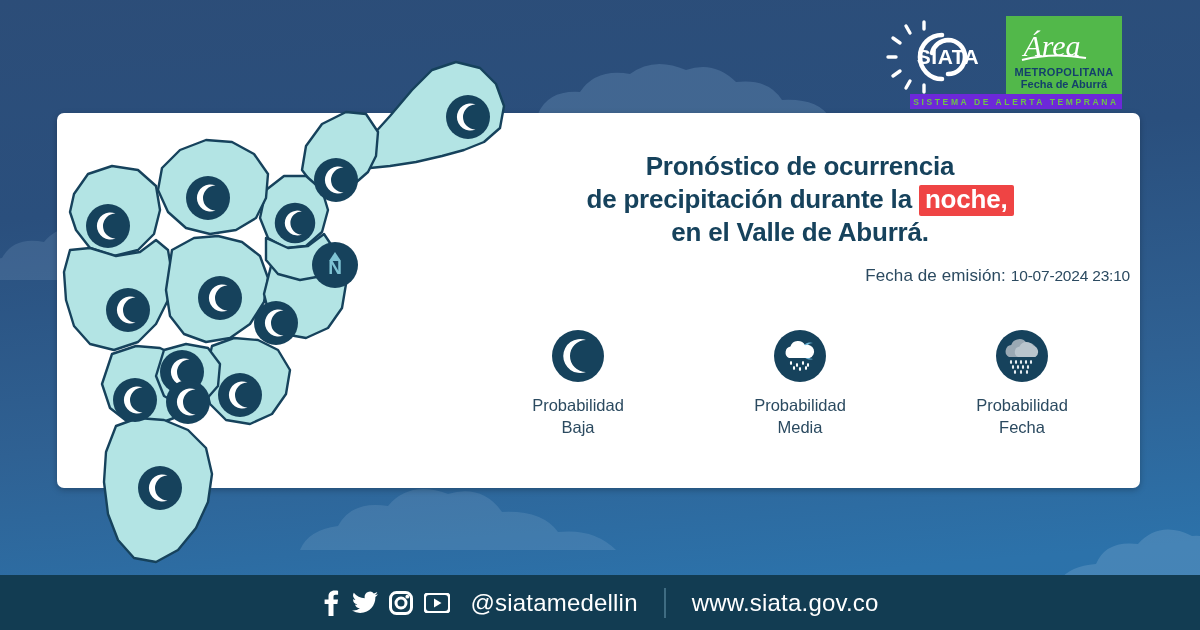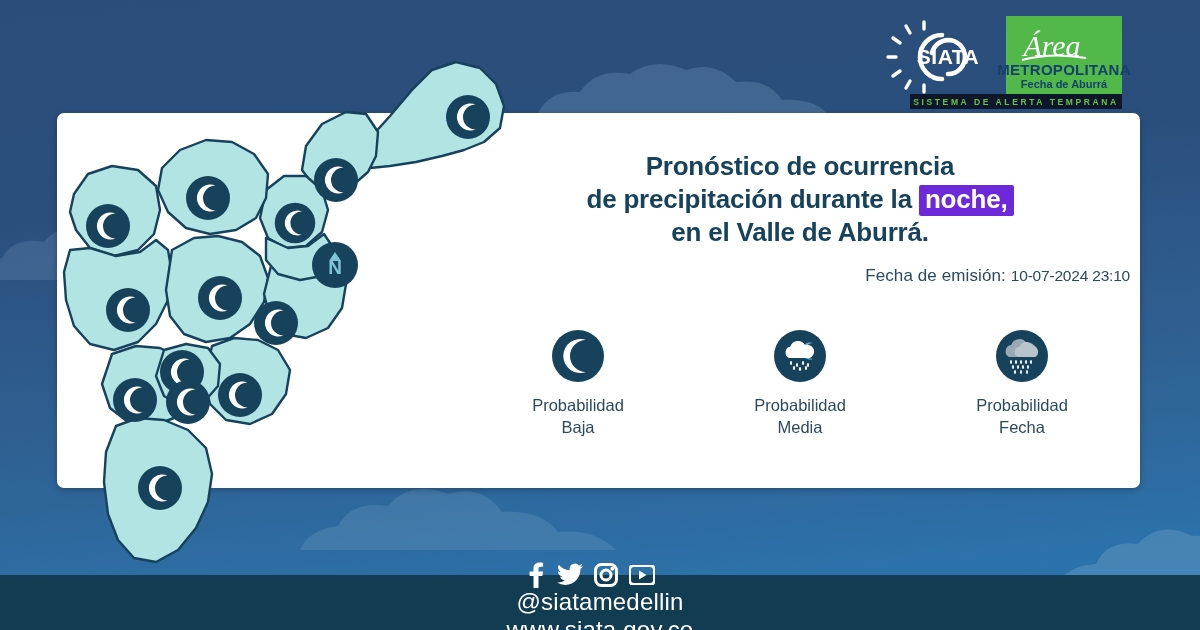--- a/index.html
+++ b/index.html
@@ -29,21 +29,21 @@
   .map-wrap{position:absolute;left:60px;top:50px;width:460px;height:520px;}
   .map-wrap svg{display:block;overflow:visible;}
 
   
   .content{position:absolute;left:470px;top:150px;width:660px;text-align:center;}
   .headline{
     color:#16425c;font-weight:bold;font-size:26px;line-height:1.26;
     letter-spacing:-0.2px;
   }
   .headline .hl{
-    background:#6d28d9;color:#ffffff;padding:1px 6px 3px 6px;border-radius:2px;
+    background:#ef4444;color:#ffffff;padding:1px 6px 3px 6px;border-radius:2px;
     display:inline-block;line-height:1.05;
   }
   .emission{
     margin-top:17px;color:#2b4a60;font-size:17px;letter-spacing:.1px;text-align:right;
   }
   .emission .date{font-size:15.5px;margin-left:5px;letter-spacing:-0.2px;}
 
   
   .legend{
     position:absolute;left:470px;top:330px;width:660px;
@@ -55,33 +55,33 @@
 
   
   .logos{position:absolute;right:78px;top:16px;display:flex;align-items:flex-end;gap:0;}
   .siata-logo{width:120px;height:74px;}
   .area-logo{
     width:116px;height:78px;background:#52b84a;position:relative;
     display:flex;flex-direction:column;align-items:center;justify-content:flex-end;
     padding-bottom:3px;box-sizing:border-box;
   }
   .area-script{position:absolute;left:0;right:0;top:2px;height:50px;}
-  .area-l1{color:#14406b;font-size:15px;font-weight:bold;letter-spacing:.3px;line-height:1.15;}
+  .area-l1{color:#14406b;font-size:11px;font-weight:bold;letter-spacing:.3px;line-height:1.15;}
   .area-l2{color:#14406b;font-size:11px;font-weight:bold;line-height:1.15;}
   .tagline{
     position:absolute;right:78px;top:94px;width:212px;height:15px;
-    background:#0f172a;color:#6cc24a;font-size:8.5px;font-weight:bold;
+    background:#6d28d9;color:#6cc24a;font-size:8.5px;font-weight:bold;
     letter-spacing:2.6px;display:flex;align-items:center;justify-content:center;
     box-sizing:border-box;
   }
 
   
   .footer{
     position:absolute;left:0;bottom:0;width:1200px;height:55px;background:#123c52;
-    display:flex;align-items:center;justify-content:center;gap:0;flex-direction:column;
+    display:flex;align-items:center;justify-content:center;gap:0;
   }
   .social{display:flex;align-items:center;gap:11px;margin-right:20px;}
   .social svg{display:block;}
   .handle{color:#ffffff;font-size:24px;letter-spacing:.2px;}
   .divider{width:2px;height:30px;background:#3f6c82;margin:0 26px;}
   .site{color:#ffffff;font-size:24px;letter-spacing:.2px;}
 </style>
 </head>
 <body>
 

